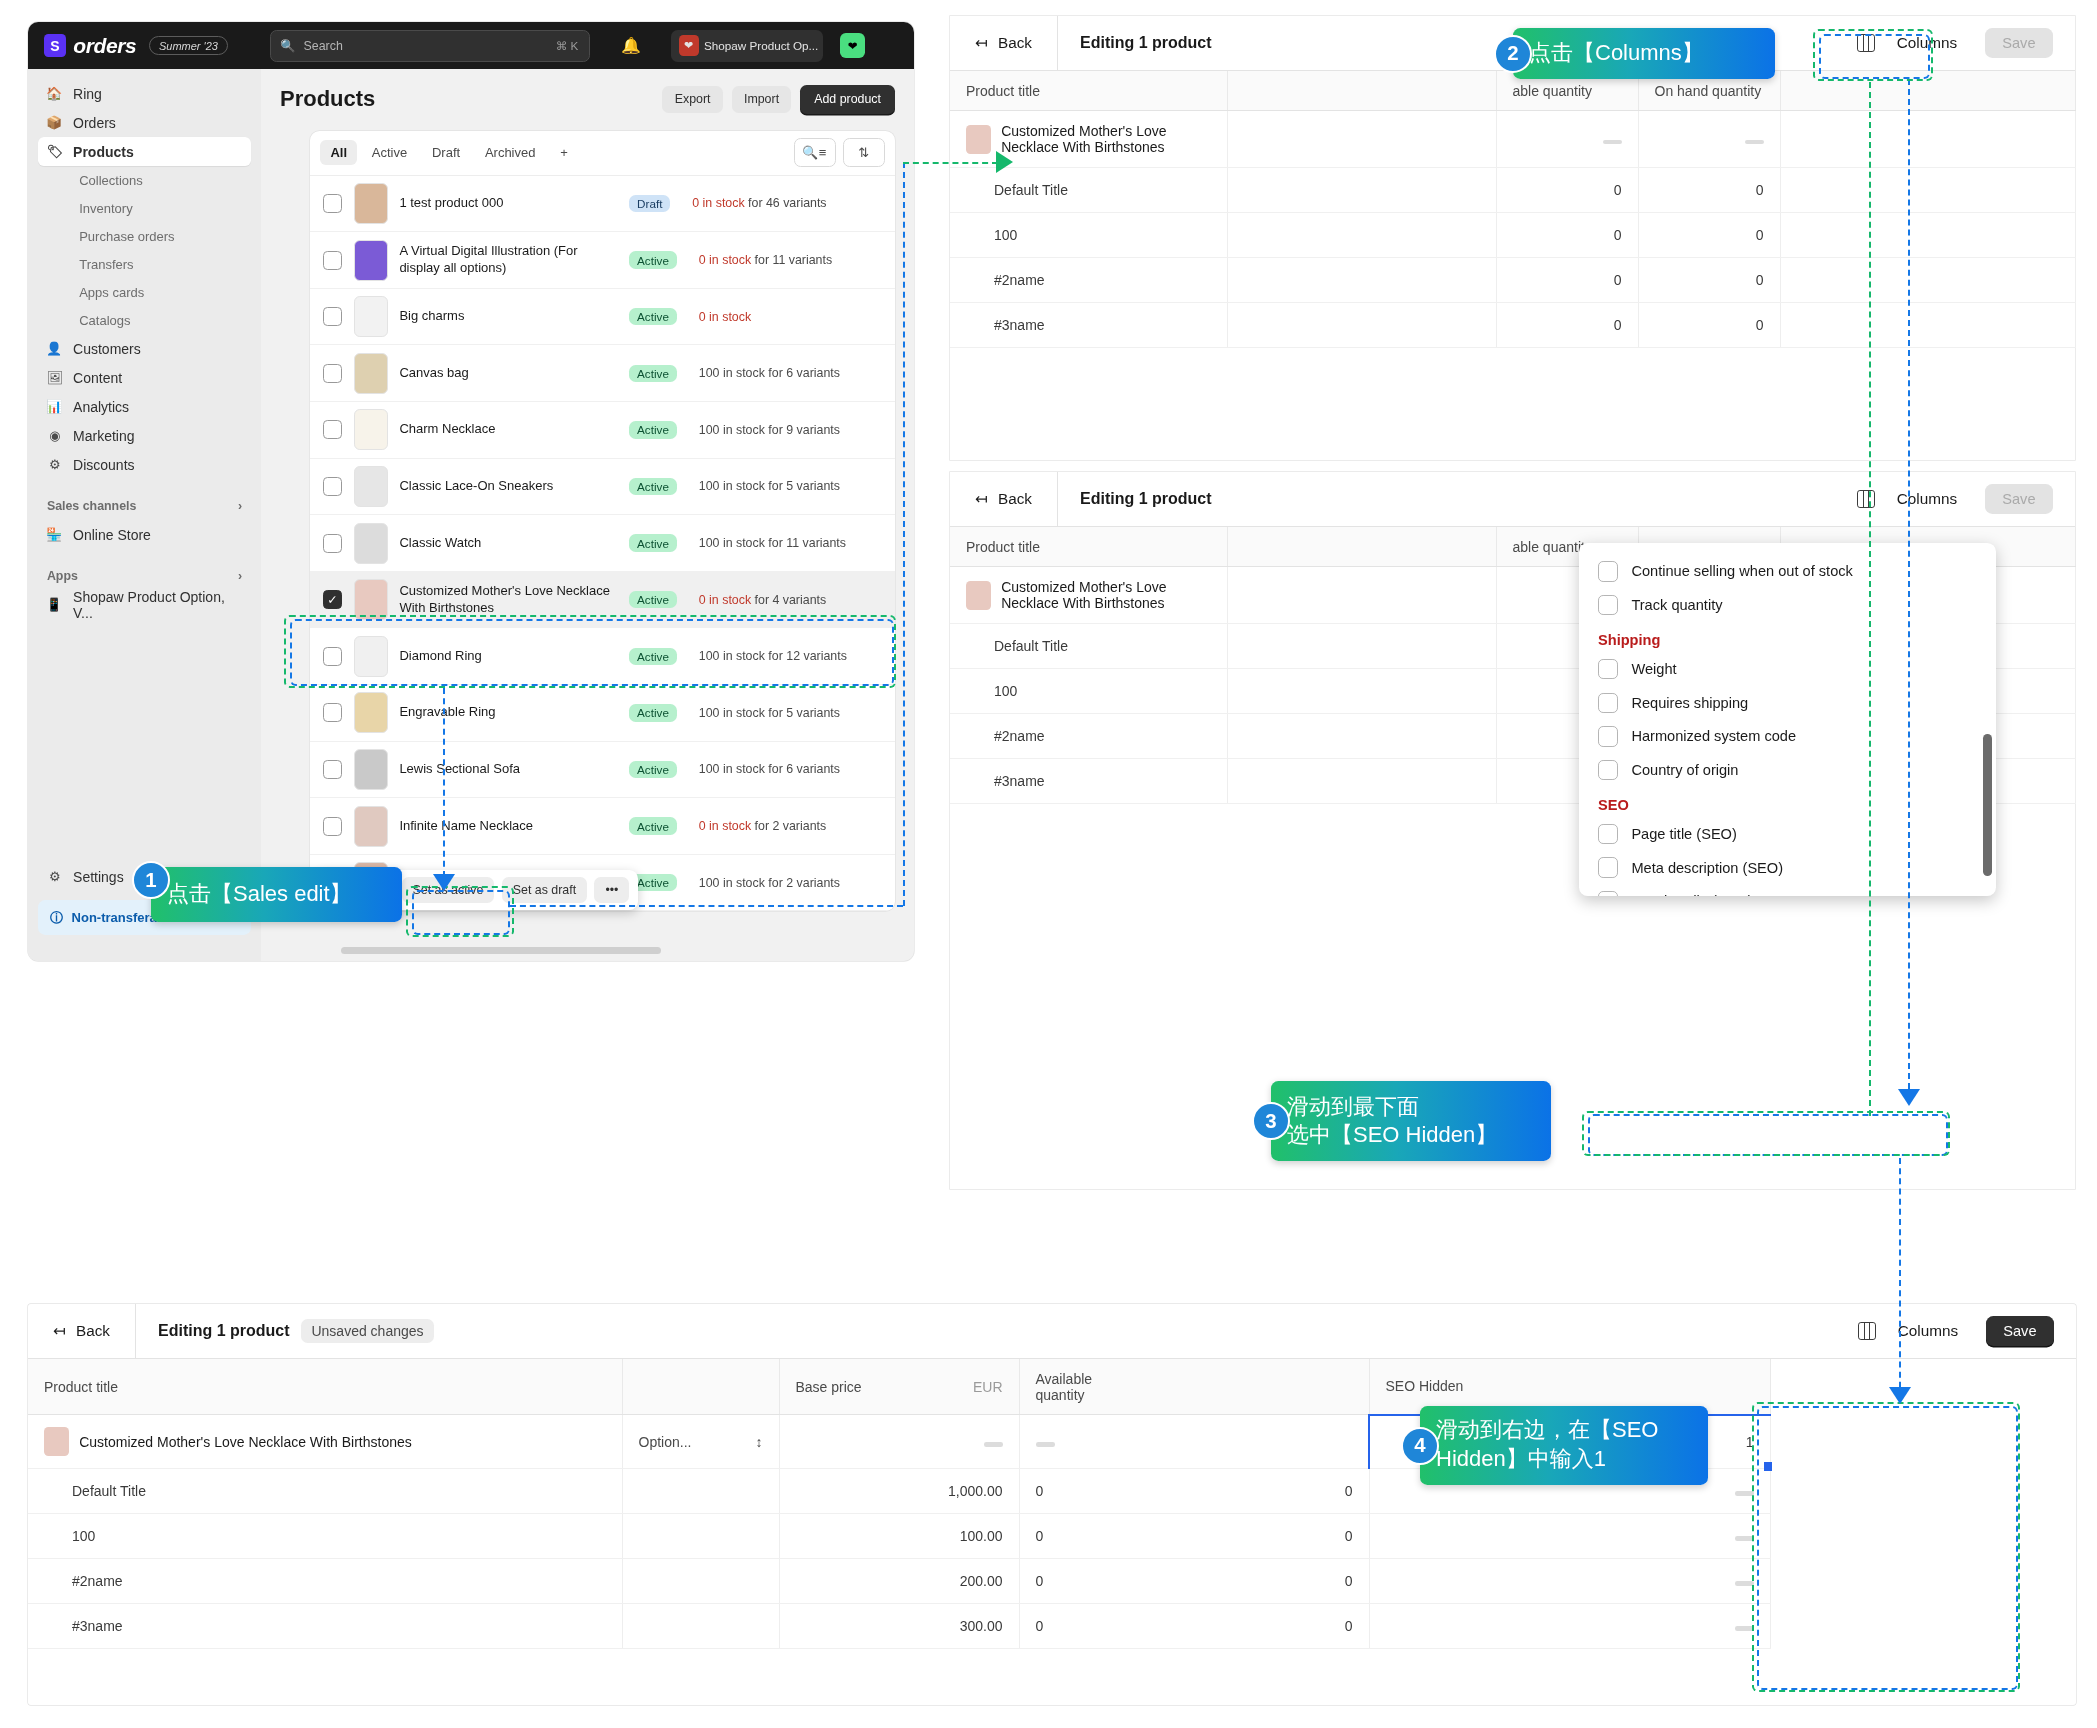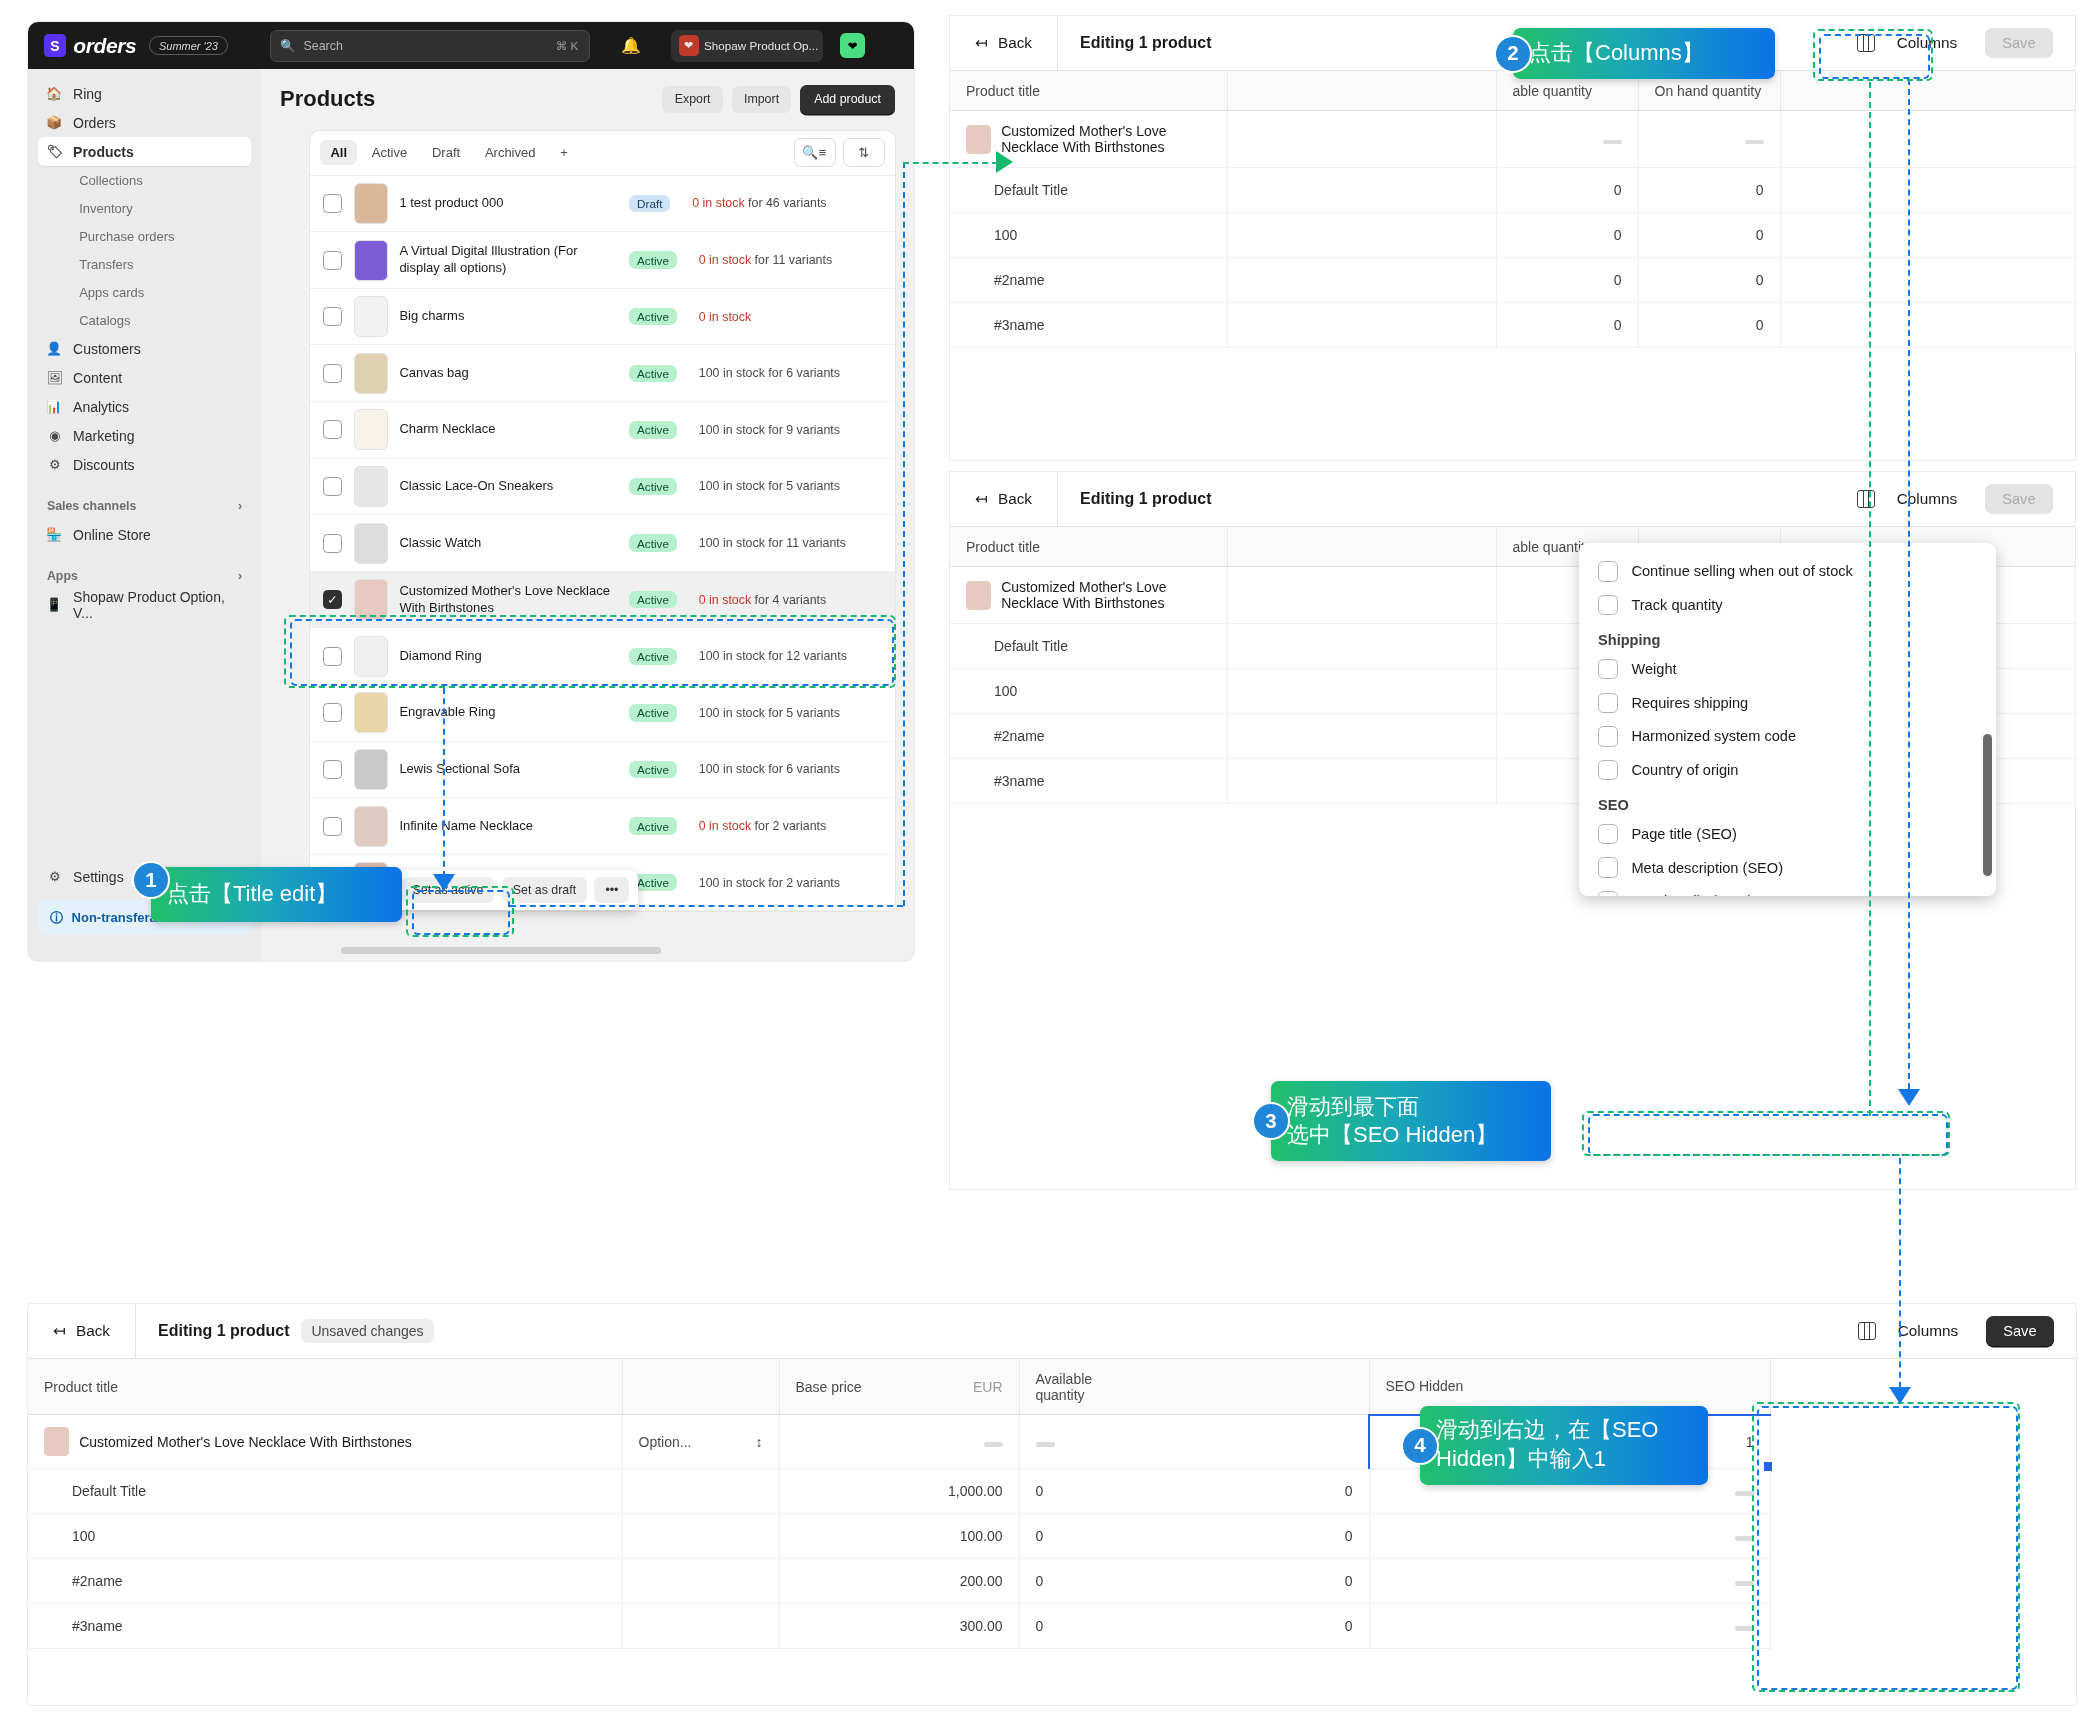--- a/index.html
+++ b/index.html
@@ -117,21 +117,21 @@
   .prod-cell{ display:flex;align-items:center;gap:10.2px;color:#1a1a1a;}
   .mini-thumb{ width:25px;height:29px;border-radius:4.4px;overflow:hidden;flex:0 0 auto;}
   .dashline{ display:inline-block;width:19px;height:4.4px;background:#dcdcdc;border-radius:2.2px;}
   .subname{ padding-left:44px !important; color:#4a4a4a;}
 
   
   #columns-menu{ position:absolute; left:1579px; top:543px; width:417px; height:353px;
     background:#fff;border-radius:8.7px;box-shadow:0 4.4px 16px rgba(0,0,0,.22);
     padding:11.7px 0 0 0; overflow:hidden;}
   .menu-item{ display:flex;align-items:center;gap:13px;padding:6.6px 19px;font-size:14.6px;color:#1a1a1a;}
-  .menu-sec{ padding:10.2px 19px 4.4px 19px;font-size:14.6px;font-weight:bold;color:#404040;}
+  .menu-sec{ padding:10.2px 19px 4.4px 19px;font-size:14.6px;font-weight:bold;color:#b91c1c;}
   .mcb{ width:20.4px;height:20.4px;border:1.5px solid #b5b5b5;border-radius:5.1px;background:#fff;flex:0 0 auto;}
   .menu-scroll{ position:absolute;right:4.4px;top:191px;width:8.7px;height:142px;background:#6b6b6b;border-radius:4.4px;}
 
   
   .callout{ position:absolute; display:flex;align-items:center;
     background:linear-gradient(90deg,#21c06a 0%,#19a7b8 45%,#0b72e7 100%);
     border-radius:7.3px; color:#fff; padding:10.2px 16px; font-size:22px; line-height:1.3;
     box-shadow:0 2.2px 7.3px rgba(0,0,0,.18); z-index:40; }
   .callout .num{ position:absolute; left:-19px; top:50%; transform:translateY(-50%);
     width:38px;height:38px;border-radius:50%;background:#1f86d8;color:#fff;
@@ -673,21 +673,21 @@
           <td class="num">0</td>
           <td class="num">0</td>
           <td class="num"><span class="dashline"></span></td>
         </tr>
       </tbody>
   </table>
 </div>
 
 <div class="callout" style="left:151px; top:867px; width:251px; height:55px;">
   <span class="num top">1</span>
-  <span>点击【Title edit】</span>
+  <span>点击【Sales edit】</span>
 </div>
 
 <div class="callout" style="left:1513px; top:28px; width:262px; height:51px;">
   <span class="num">2</span>
   <span>点击【Columns】</span>
 </div>
 
 <div class="callout" style="left:1271px; top:1081px; width:280px; height:80px; display:block; padding:11.7px 16px;">
   <span class="num">3</span>
   <div>滑动到最下面</div>

